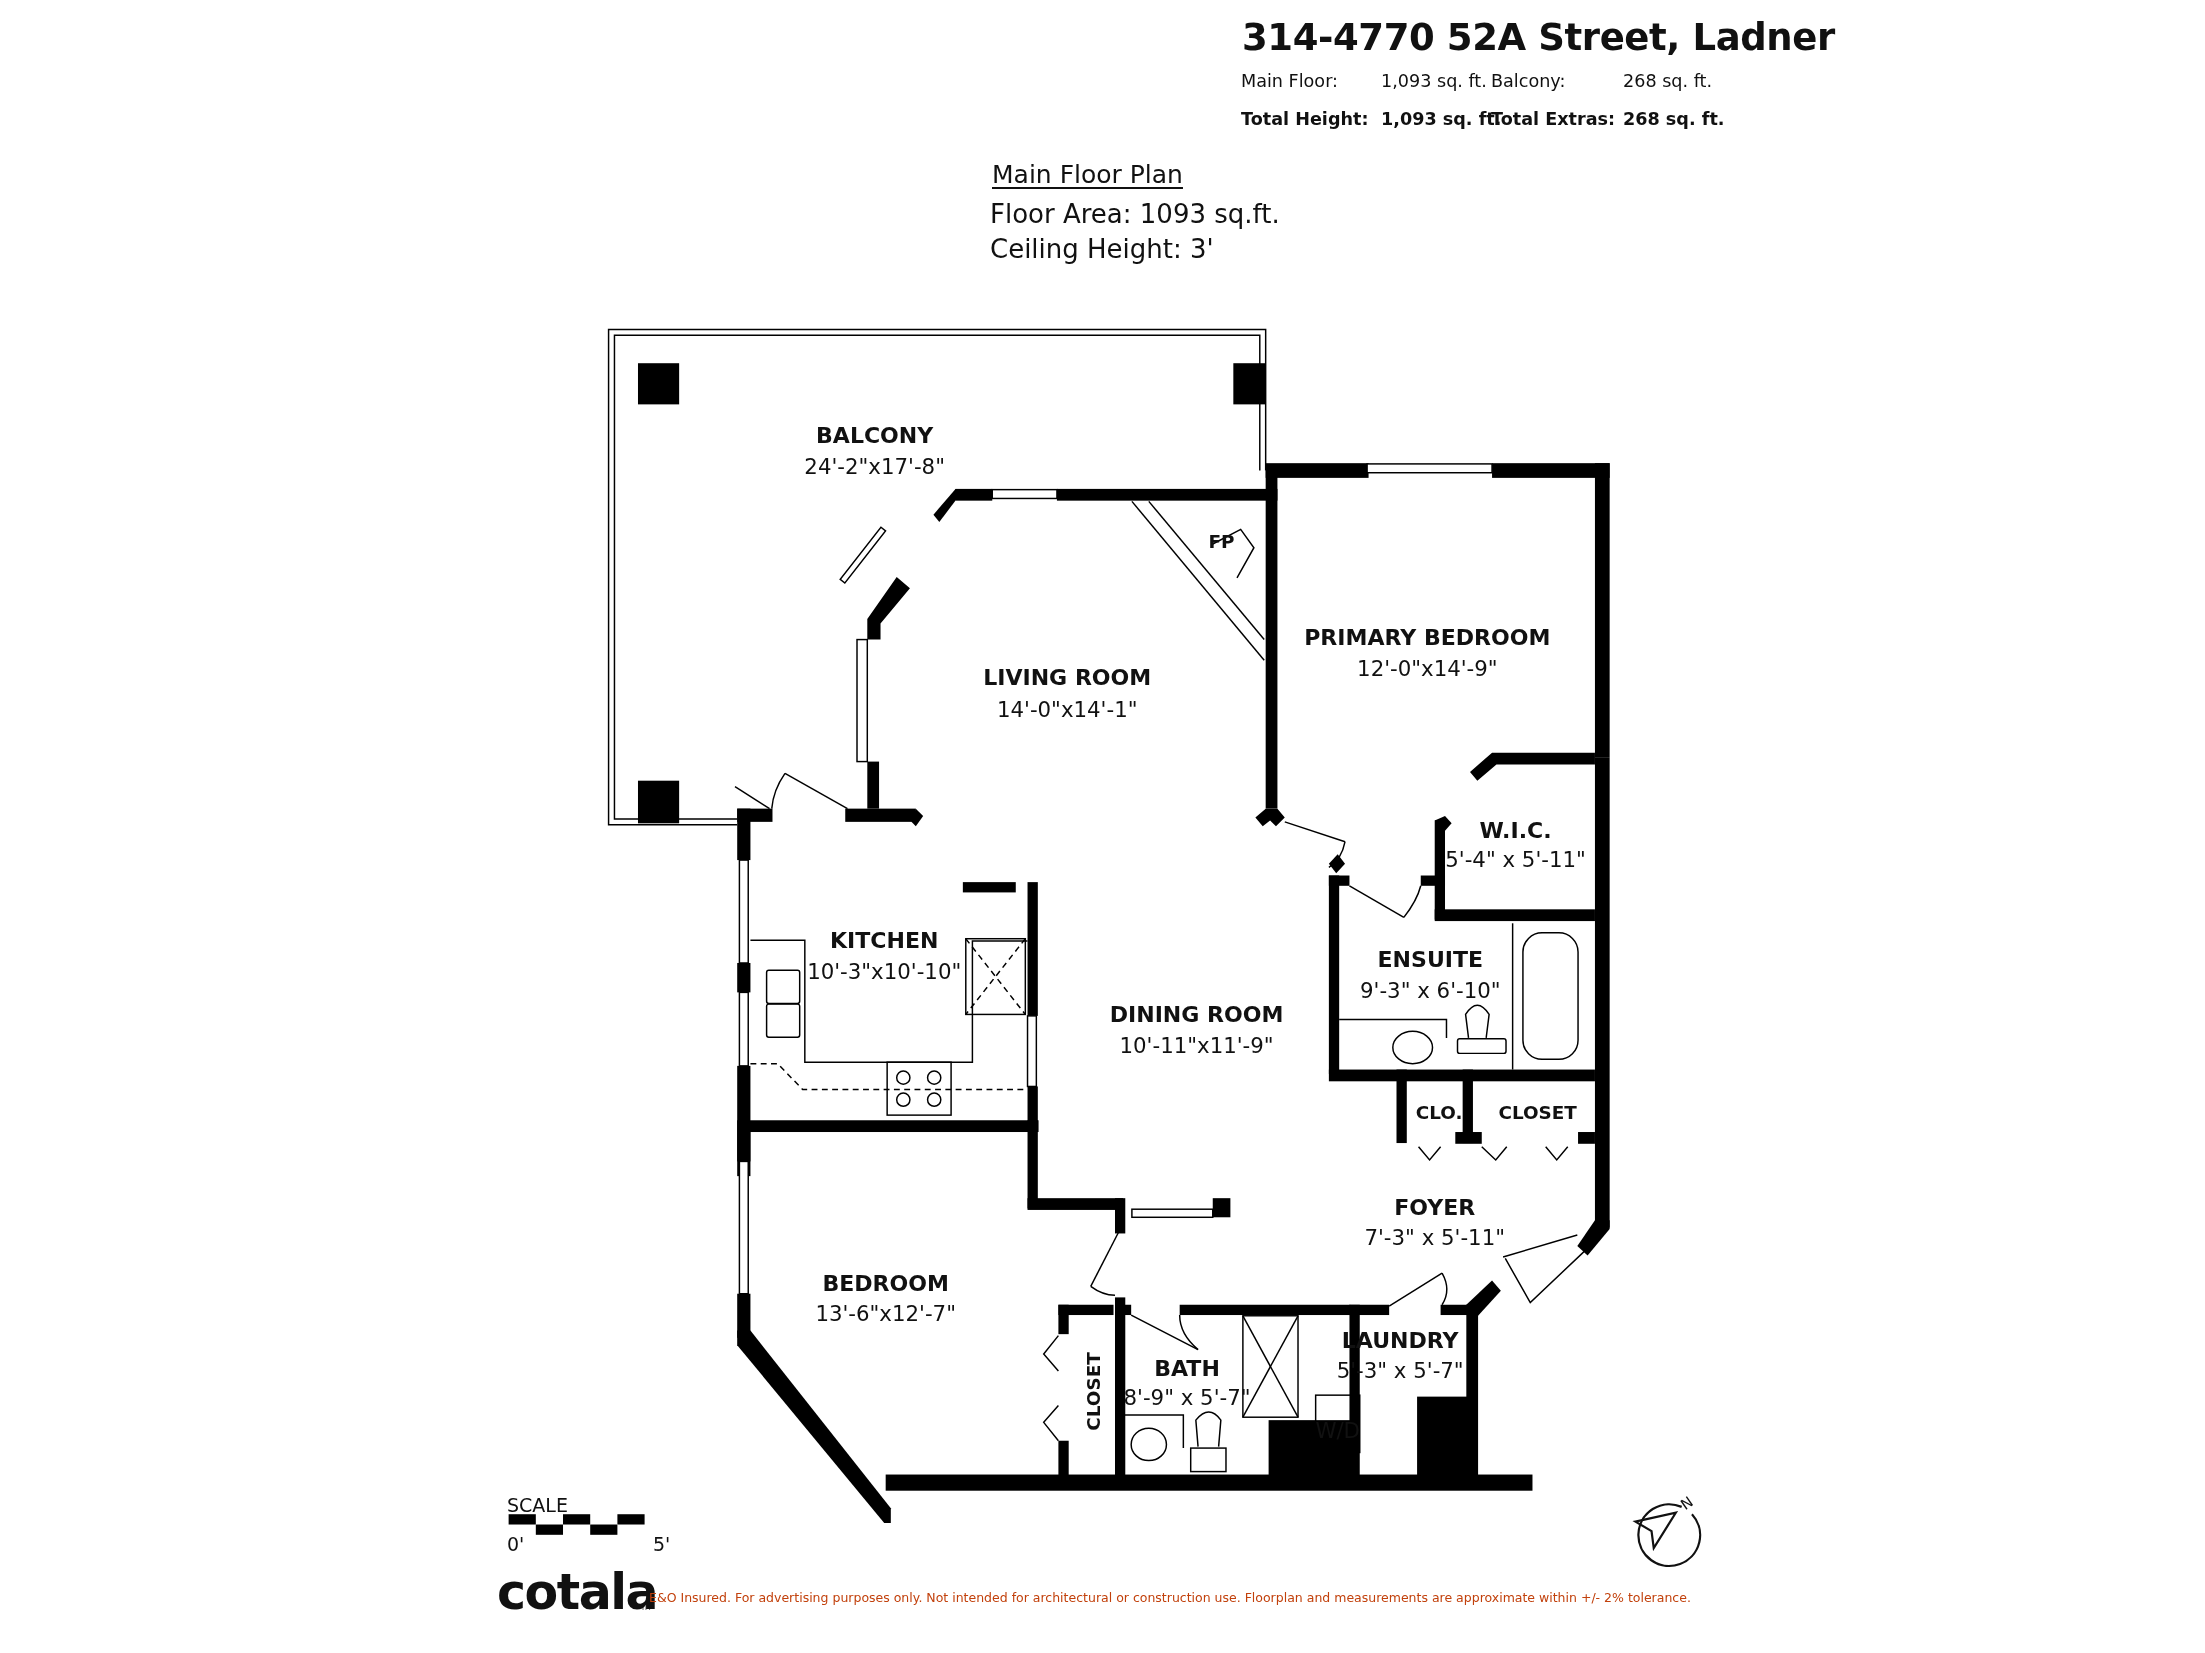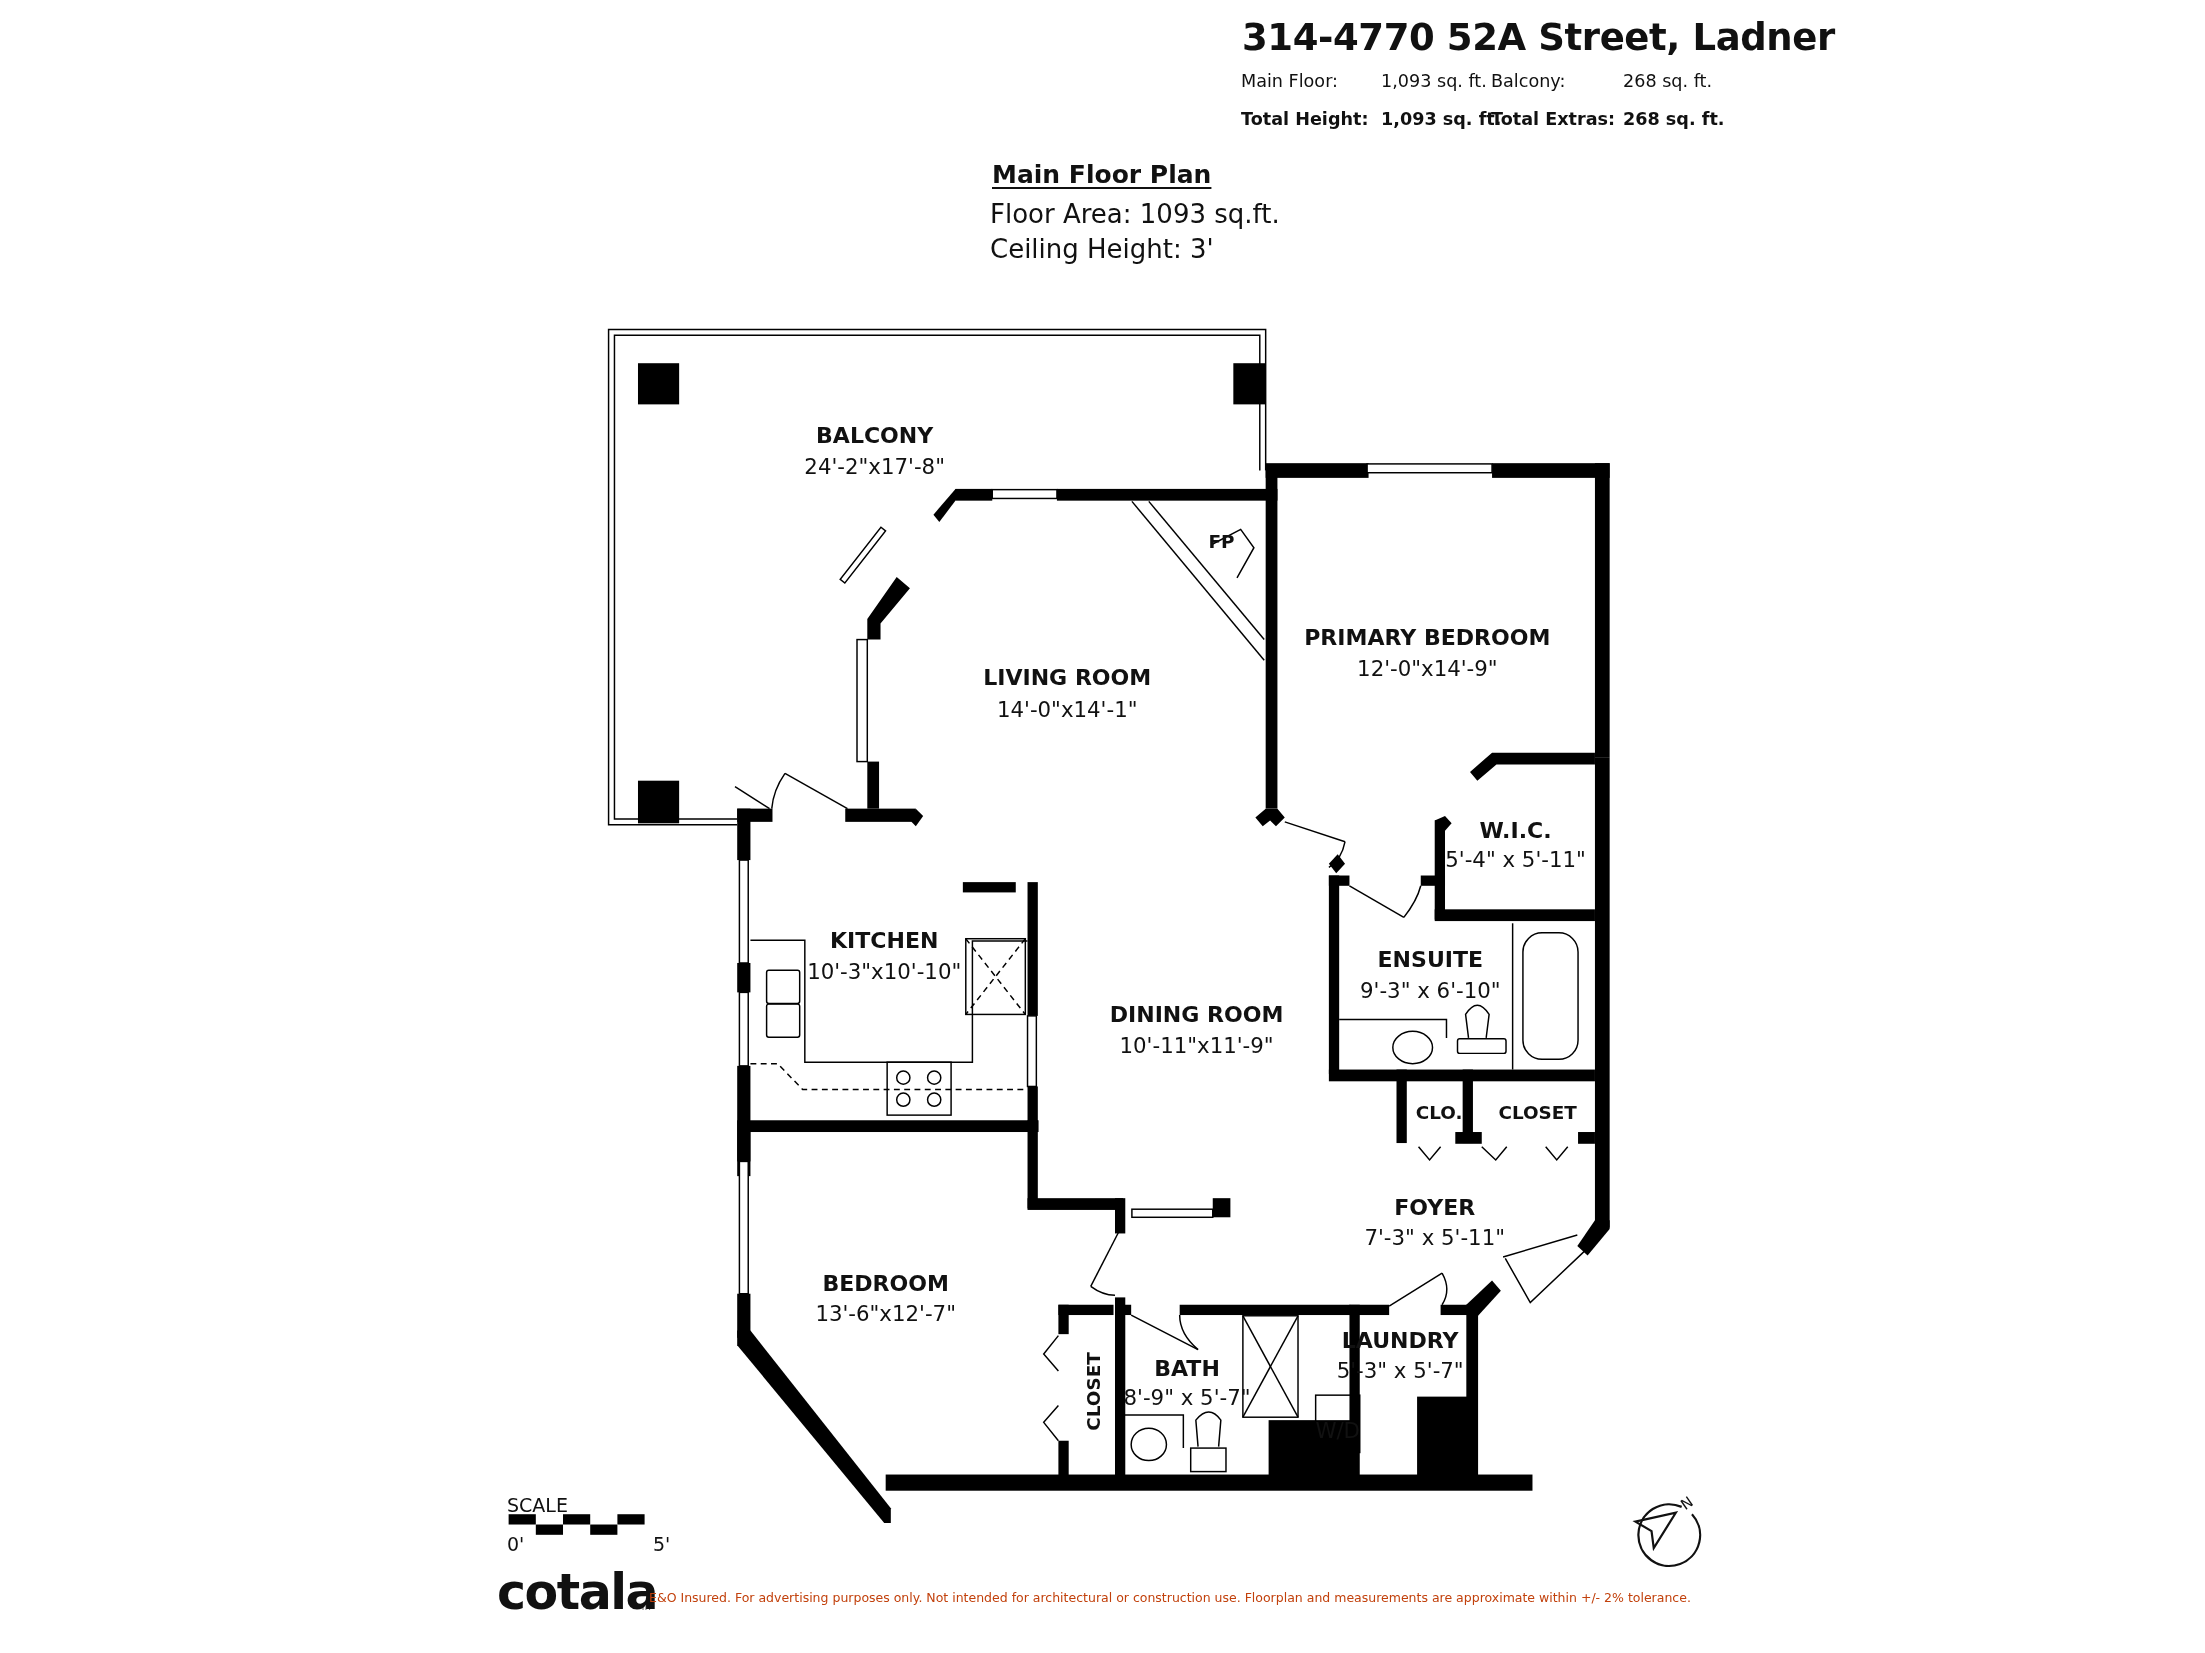--- a/index.html
+++ b/index.html
@@ -2,21 +2,21 @@
 <html style="font-size:11.8px"><head>
 <meta charset="utf-8">
 <style>
   html, body { margin: 0; padding: 0; background: #ffffff; }
   body { width: 2205px; height: 1654px; position: relative; overflow: hidden;
          font-family: "DejaVu Sans", "Liberation Sans", sans-serif; color: #111; }
   .abs { position: absolute; }
   .hdr-title { left: 1228px; top: 16px; font-size: 37px; font-weight: bold; letter-spacing: -0.4px; white-space: nowrap; margin-left: 14px; }
   .hdr-grid { left: 1241px; top: 71px; display: grid; grid-template-columns: 140px 110px 132px 110px; row-gap: 18px; font-size: 17.6px; white-space: nowrap; }
   .hdr-grid .b { font-weight: bold; }
-  .plan-title { left: 992px; top: 160px; font-size: 25px; font-weight: bold; text-decoration: underline; text-underline-offset: 4.4px; white-space: nowrap; }
+  .plan-title { left: 992px; top: 160px; font-size: 25px; font-weight: normal; text-decoration: underline; text-underline-offset: 4.4px; white-space: nowrap; }
   .plan-meta { left: 990px; top: 197px; font-size: 26px; line-height: 35px; white-space: nowrap; }
   svg.plan { position: absolute; left: 0; top: 0; }
   .room-label { font-family: "DejaVu Sans", sans-serif; font-weight: bold; font-size: 30px; text-anchor: middle; fill: #111; }
   .room-dim { font-family: "DejaVu Sans", sans-serif; font-size: 29px; text-anchor: middle; fill: #111; }
   .small-label { font-family: "DejaVu Sans", sans-serif; font-weight: bold; font-size: 25px; text-anchor: middle; fill: #111; }
   .scale-label { left: 507px; top: 1494px; font-size: 19px; }
   .scale-0 { left: 507px; top: 1533px; font-size: 19px; }
   .scale-5 { left: 653px; top: 1533px; font-size: 19px; }
   .brand { left: 497px; top: 1564px; font-size: 49px; font-weight: bold; letter-spacing: -1.5px; }
   .brand-tm { left: 641px; top: 1604px; font-size: 6.6px; }

